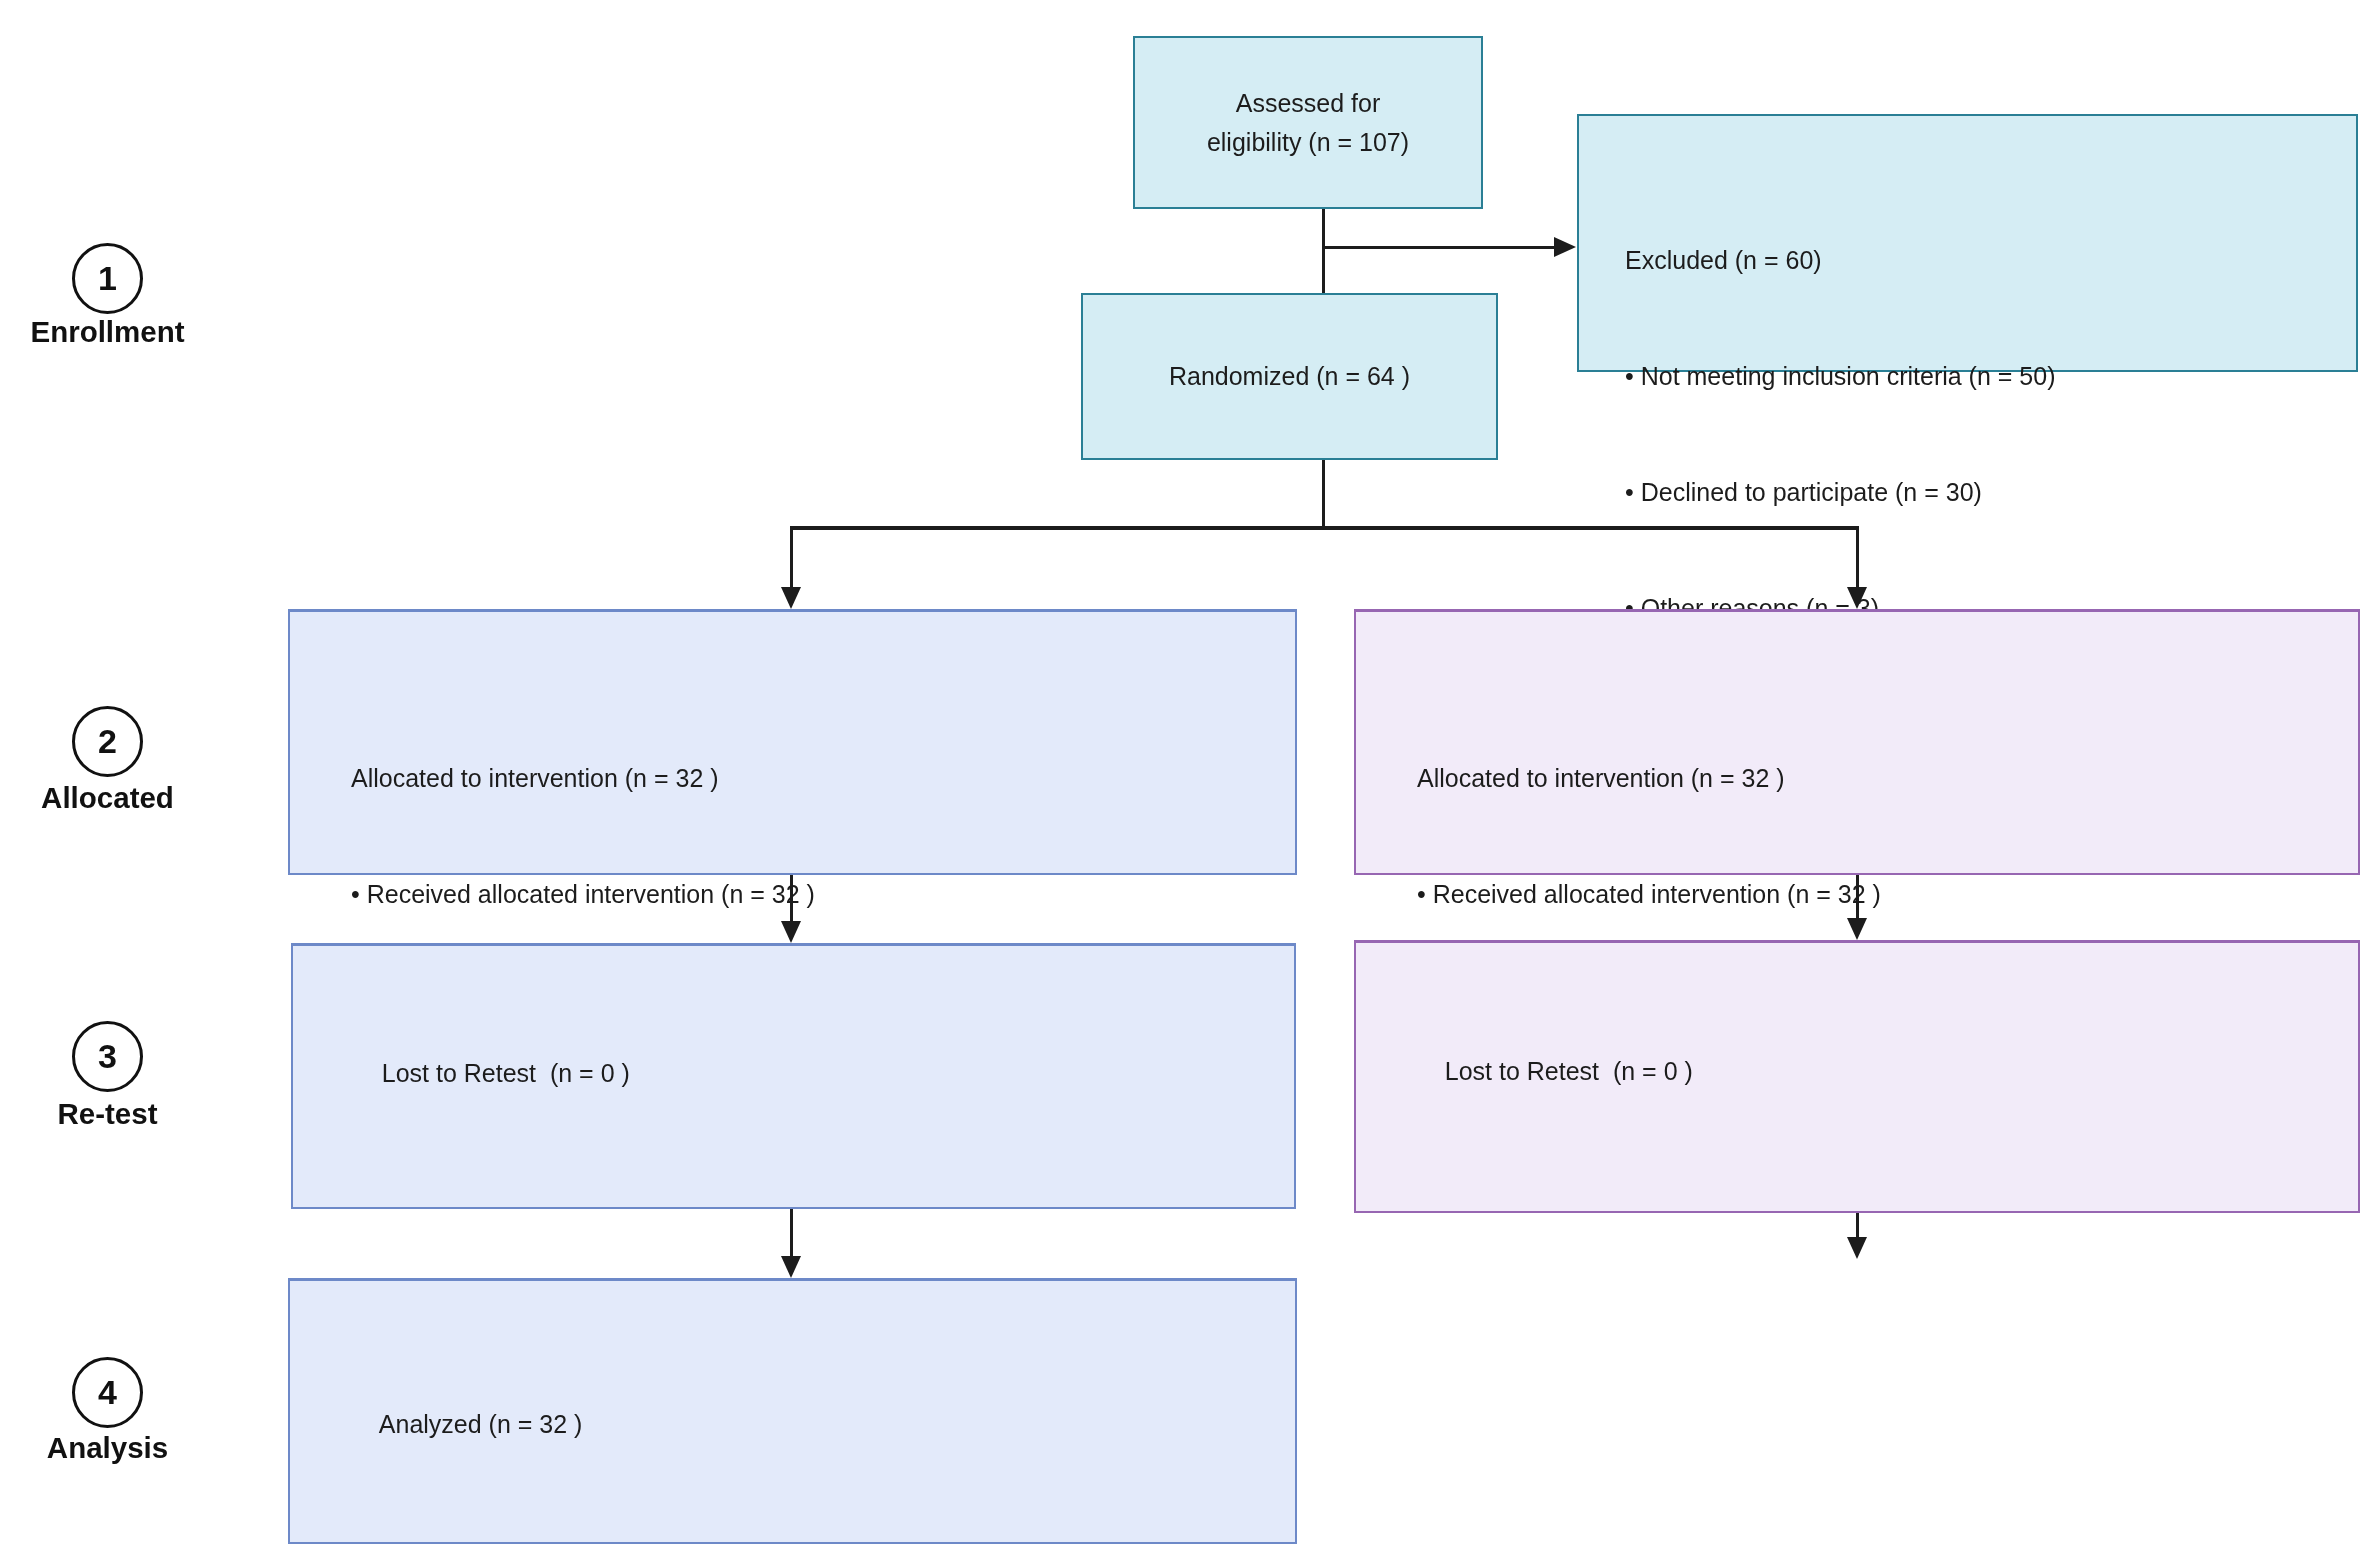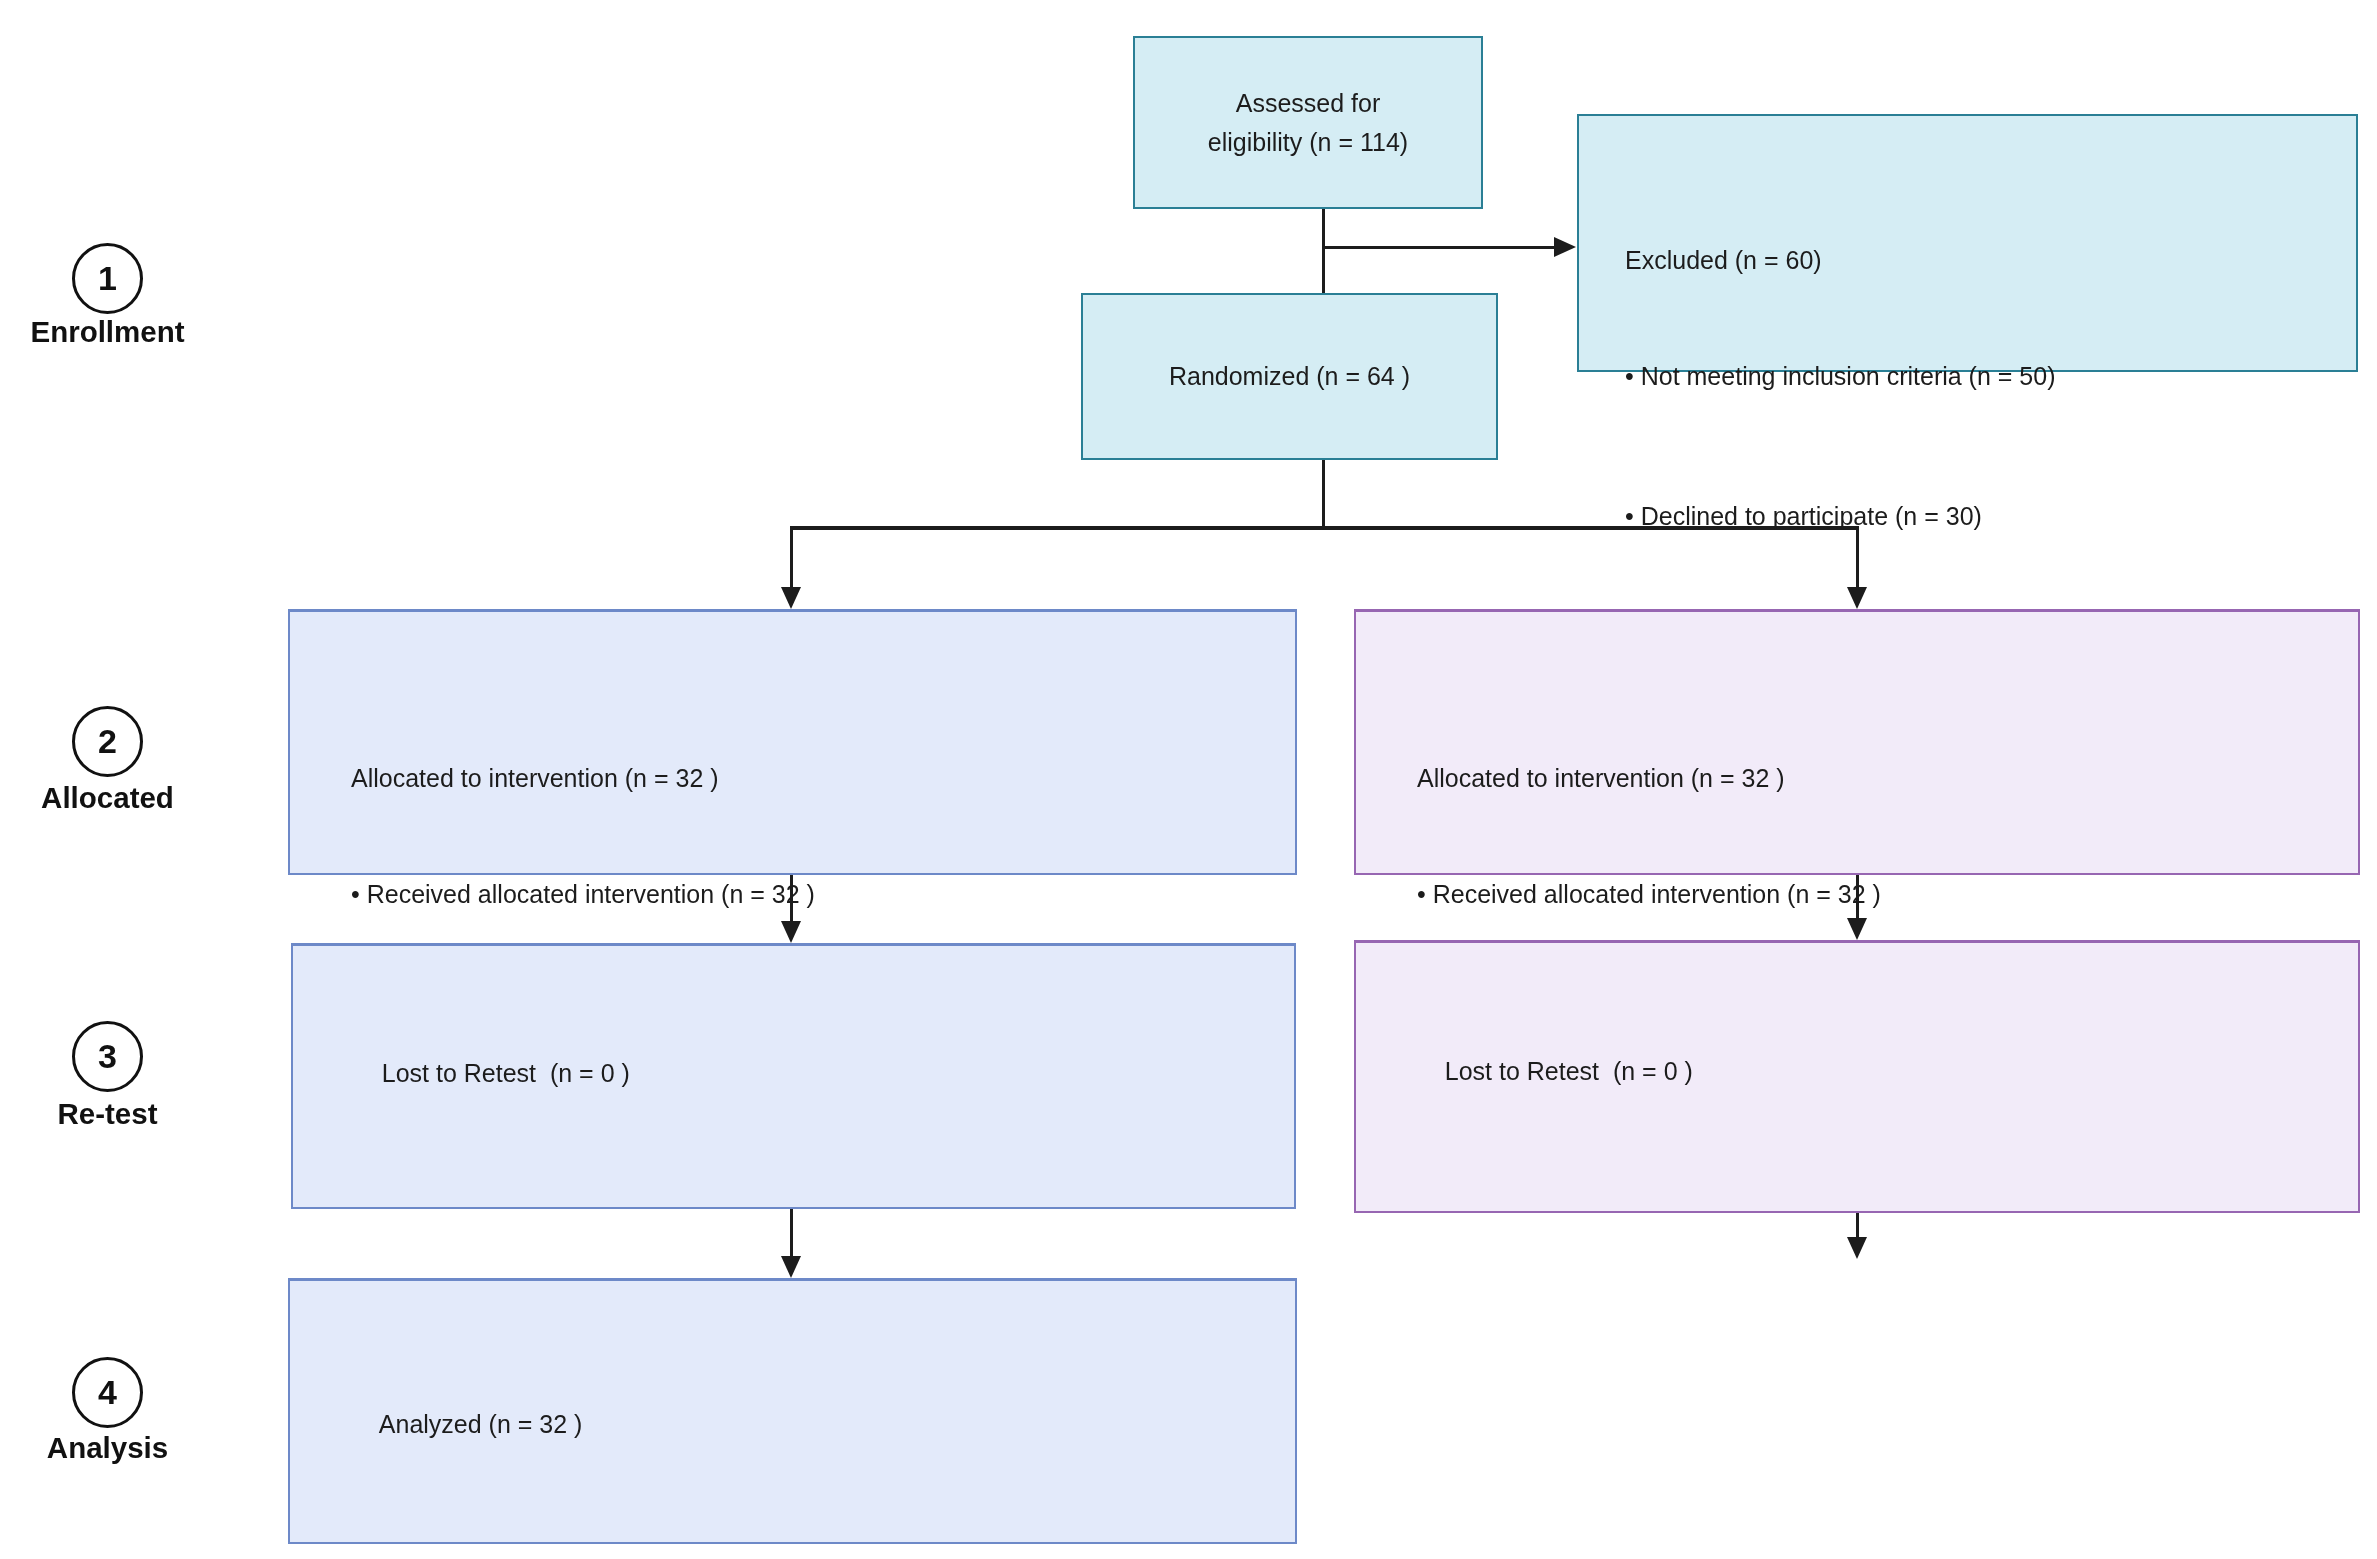--- a/index.html
+++ b/index.html
@@ -115,27 +115,27 @@
   <div class="arrow-down" style="left:1847px; top:918px;"></div>
 
   <div class="line" style="left:790px; top:1209px; width:3px; height:49px;"></div>
   <div class="arrow-down" style="left:781px; top:1256px;"></div>
 
   <div class="line" style="left:1856px; top:1213px; width:3px; height:25px;"></div>
   <div class="arrow-down" style="left:1847px; top:1237px;"></div>
 
   <div class="box cyan center" style="left:1133px; top:36px; width:350px; height:173px;">
     <span style="display:block;">Assessed for</span>
-    <span style="display:block;">eligibility (n = 114)</span>
+    <span style="display:block;">eligibility (n = 107)</span>
   </div>
 
   <div class="box cyan" style="left:1577px; top:114px; width:781px; height:258px; padding:47px 14.8px 0 46px;">
     <span style="display:block;">Excluded (n = 60)</span>
     <span style="display:block;">• Not meeting inclusion criteria (n = 50)</span>
-    <span style="display:block;margin-top:24px;">• Declined to participate (n = 30)</span>
+    <span style="display:block;">• Declined to participate (n = 30)</span>
     <span style="display:block;">• Other reasons (n = 3)</span>
   </div>
 
   <div class="box cyan center" style="left:1081px; top:293px; width:417px; height:167px;">
     <span>Randomized (n = 64 )</span>
   </div>
 
   <div class="box blue" style="left:288px; top:609px; width:1009px; height:266px; padding:69px 14.8px 0 61px;">
     <span style="display:block;">Allocated to intervention (n = 32 )</span>
     <span style="display:block;">• Received allocated intervention (n = 32 )</span>

